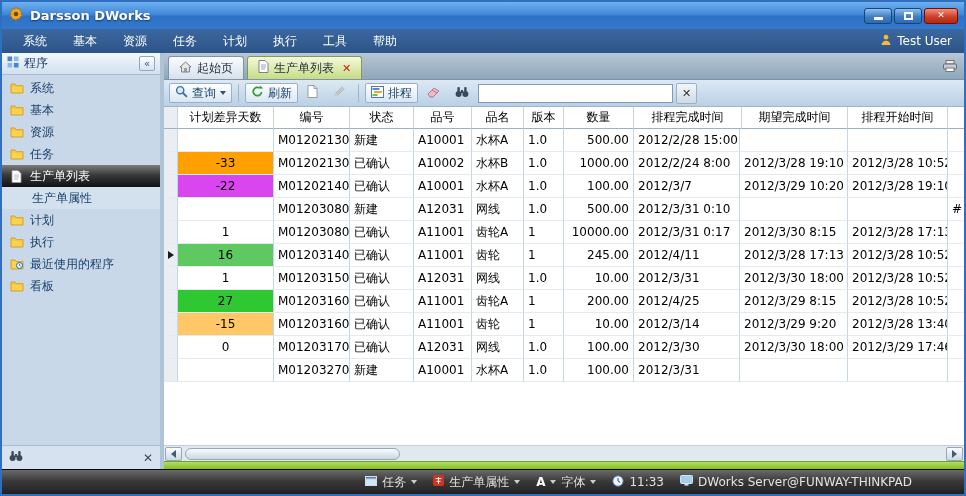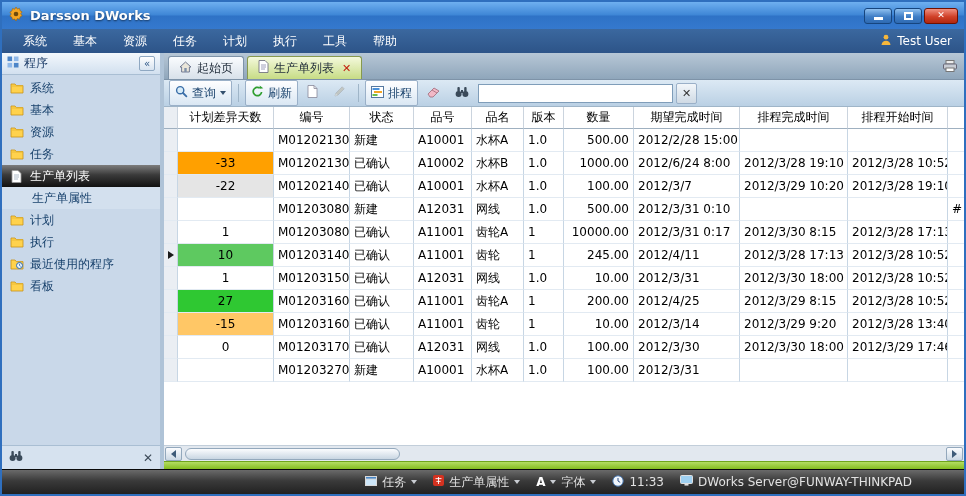--- a/index.html
+++ b/index.html
@@ -56,21 +56,21 @@
             display:flex; align-items:flex-end; gap:3px; padding:3px 4px 0; }
   .tab { height:23px; display:flex; align-items:center; gap:5px; padding:0 10px; color:#1E2A38;
          border:1px solid #7E93A8; border-bottom:none; border-radius:3px 3px 0 0;
          background:linear-gradient(#FAFCFE,#D8E1EA); }
   .tab.active { background:linear-gradient(#F4F9DC,#C7DC85); border-color:#87994E; }
   .tab-close { color:#C21E0E; font-weight:bold; font-size:11px; margin-left:3px; }
   .tabbar-right { margin-left:auto; display:flex; align-items:center; padding:0 3px 4px 0; }
 
   .toolbar { height:27px; flex:0 0 27px; background:linear-gradient(#DCE9F4,#BAD0E4); border-bottom:1px solid #9FB5C8;
              display:flex; align-items:center; gap:3px; padding:0 5px; color:#17406B; }
-  .tool-btn { height:26px; display:flex; align-items:center; gap:4px; padding:0 5px; border:1px solid transparent; border-radius:2px; }
+  .tool-btn { height:20px; display:flex; align-items:center; gap:4px; padding:0 5px; border:1px solid transparent; border-radius:2px; }
   .tool-btn.raised { border-color:#9AB0C8; background:linear-gradient(#FEFEFF,#DAE7F3); }
   .tool-sep { width:1px; height:18px; background:#9FB5C8; margin:0 3px; }
   .tool-input { width:195px; height:19px; border:1px solid #7F9DB9; background:#fff; padding:0 4px;
                 font-family:inherit; font-size:12px; outline:none; }
   .tool-clear { width:21px; height:21px; border:1px solid #9AB0C8; border-radius:2px;
                 background:linear-gradient(#F2F6FA,#CFDAE4); display:flex; align-items:center; justify-content:center;
                 color:#333; font-weight:bold; font-size:11px; }
   .caret { width:0; height:0; border-left:3px solid transparent; border-right:3px solid transparent; border-top:4px solid #33506E; }
   .caret.light { border-top-color:#C9CDD2; }
   .icon-disabled { opacity:.5; filter:grayscale(70%); }
@@ -378,22 +378,22 @@
         <div id="grid-header">
             <div class="grid-hrow">
               <div class="hcell selcell"></div>
               <div class="hcell" style="width: 96px; flex: 0 0 96px;">计划差异天数</div>
               <div class="hcell" style="width: 76px; flex: 0 0 76px;">编号</div>
               <div class="hcell" style="width: 64px; flex: 0 0 64px;">状态</div>
               <div class="hcell" style="width: 58px; flex: 0 0 58px;">品号</div>
               <div class="hcell" style="width: 52px; flex: 0 0 52px;">品名</div>
               <div class="hcell" style="width: 40px; flex: 0 0 40px;">版本</div>
               <div class="hcell" style="width: 70px; flex: 0 0 70px;">数量</div>
+              <div class="hcell" style="width: 108px; flex: 0 0 108px;">排程完成时间</div>
               <div class="hcell" style="width: 106px; flex: 0 0 106px;">期望完成时间</div>
-              <div class="hcell" style="width: 108px; flex: 0 0 108px;">排程完成时间</div>
               <div class="hcell" style="width: 100px; flex: 0 0 100px;">排程开始时间</div>
               <div class="hcell" style="width: 40px; flex: 0 0 40px;"></div>
             </div>
           </div>
         <div id="grid-rows">
             <div class="grid-row">
               <div class="cell selcell"></div>
               <div class="cell c" style="width: 96px; flex: 0 0 96px;"></div>
               <div class="cell l" style="width: 76px; flex: 0 0 76px;">M012021301</div>
               <div class="cell l" style="width: 64px; flex: 0 0 64px;">新建</div>
@@ -408,28 +408,28 @@
             </div>
             <div class="grid-row">
               <div class="cell selcell"></div>
               <div class="cell c" style="width: 96px; flex: 0 0 96px; background: rgb(255, 160, 0);">-33</div>
               <div class="cell l" style="width: 76px; flex: 0 0 76px;">M012021302</div>
               <div class="cell l" style="width: 64px; flex: 0 0 64px;">已确认</div>
               <div class="cell l" style="width: 58px; flex: 0 0 58px;">A10002</div>
               <div class="cell l" style="width: 52px; flex: 0 0 52px;">水杯B</div>
               <div class="cell l" style="width: 40px; flex: 0 0 40px;">1.0</div>
               <div class="cell r" style="width: 70px; flex: 0 0 70px;">1000.00</div>
-              <div class="cell l" style="width: 106px; flex: 0 0 106px;">2012/6/24 8:00</div>
+              <div class="cell l" style="width: 106px; flex: 0 0 106px;">2012/2/24 8:00</div>
               <div class="cell l" style="width: 108px; flex: 0 0 108px;">2012/3/28 19:10</div>
               <div class="cell l" style="width: 100px; flex: 0 0 100px;">2012/3/28 10:52</div>
               <div class="cell l" style="width: 40px; flex: 0 0 40px;"></div>
             </div>
             <div class="grid-row">
               <div class="cell selcell"></div>
-              <div class="cell c" style="width: 96px; flex: 0 0 96px; background: #e5e5e5;">-22</div>
+              <div class="cell c" style="width: 96px; flex: 0 0 96px; background: #d946ef;">-22</div>
               <div class="cell l" style="width: 76px; flex: 0 0 76px;">M012021401</div>
               <div class="cell l" style="width: 64px; flex: 0 0 64px;">已确认</div>
               <div class="cell l" style="width: 58px; flex: 0 0 58px;">A10001</div>
               <div class="cell l" style="width: 52px; flex: 0 0 52px;">水杯A</div>
               <div class="cell l" style="width: 40px; flex: 0 0 40px;">1.0</div>
               <div class="cell r" style="width: 70px; flex: 0 0 70px;">100.00</div>
               <div class="cell l" style="width: 106px; flex: 0 0 106px;">2012/3/7</div>
               <div class="cell l" style="width: 108px; flex: 0 0 108px;">2012/3/29 10:20</div>
               <div class="cell l" style="width: 100px; flex: 0 0 100px;">2012/3/28 19:10</div>
               <div class="cell l" style="width: 40px; flex: 0 0 40px;"></div>
@@ -459,21 +459,21 @@
               <div class="cell r" style="width: 70px; flex: 0 0 70px;">10000.00</div>
               <div class="cell l" style="width: 106px; flex: 0 0 106px;">2012/3/31 0:17</div>
               <div class="cell l" style="width: 108px; flex: 0 0 108px;">2012/3/30 8:15</div>
               <div class="cell l" style="width: 100px; flex: 0 0 100px;">2012/3/28 17:13</div>
               <div class="cell l" style="width: 40px; flex: 0 0 40px;"></div>
             </div>
             <div class="grid-row">
               <div class="cell selcell">
                 <span class="row-arrow"></span>
               </div>
-              <div class="cell c" style="width: 96px; flex: 0 0 96px; background: rgb(94, 201, 96);">10</div>
+              <div class="cell c" style="width: 96px; flex: 0 0 96px; background: rgb(94, 201, 96);">16</div>
               <div class="cell l" style="width: 76px; flex: 0 0 76px;">M012031402</div>
               <div class="cell l" style="width: 64px; flex: 0 0 64px;">已确认</div>
               <div class="cell l" style="width: 58px; flex: 0 0 58px;">A11001</div>
               <div class="cell l" style="width: 52px; flex: 0 0 52px;">齿轮</div>
               <div class="cell l" style="width: 40px; flex: 0 0 40px;">1</div>
               <div class="cell r" style="width: 70px; flex: 0 0 70px;">245.00</div>
               <div class="cell l" style="width: 106px; flex: 0 0 106px;">2012/4/11</div>
               <div class="cell l" style="width: 108px; flex: 0 0 108px;">2012/3/28 17:13</div>
               <div class="cell l" style="width: 100px; flex: 0 0 100px;">2012/3/28 10:52</div>
               <div class="cell l" style="width: 40px; flex: 0 0 40px;"></div>

